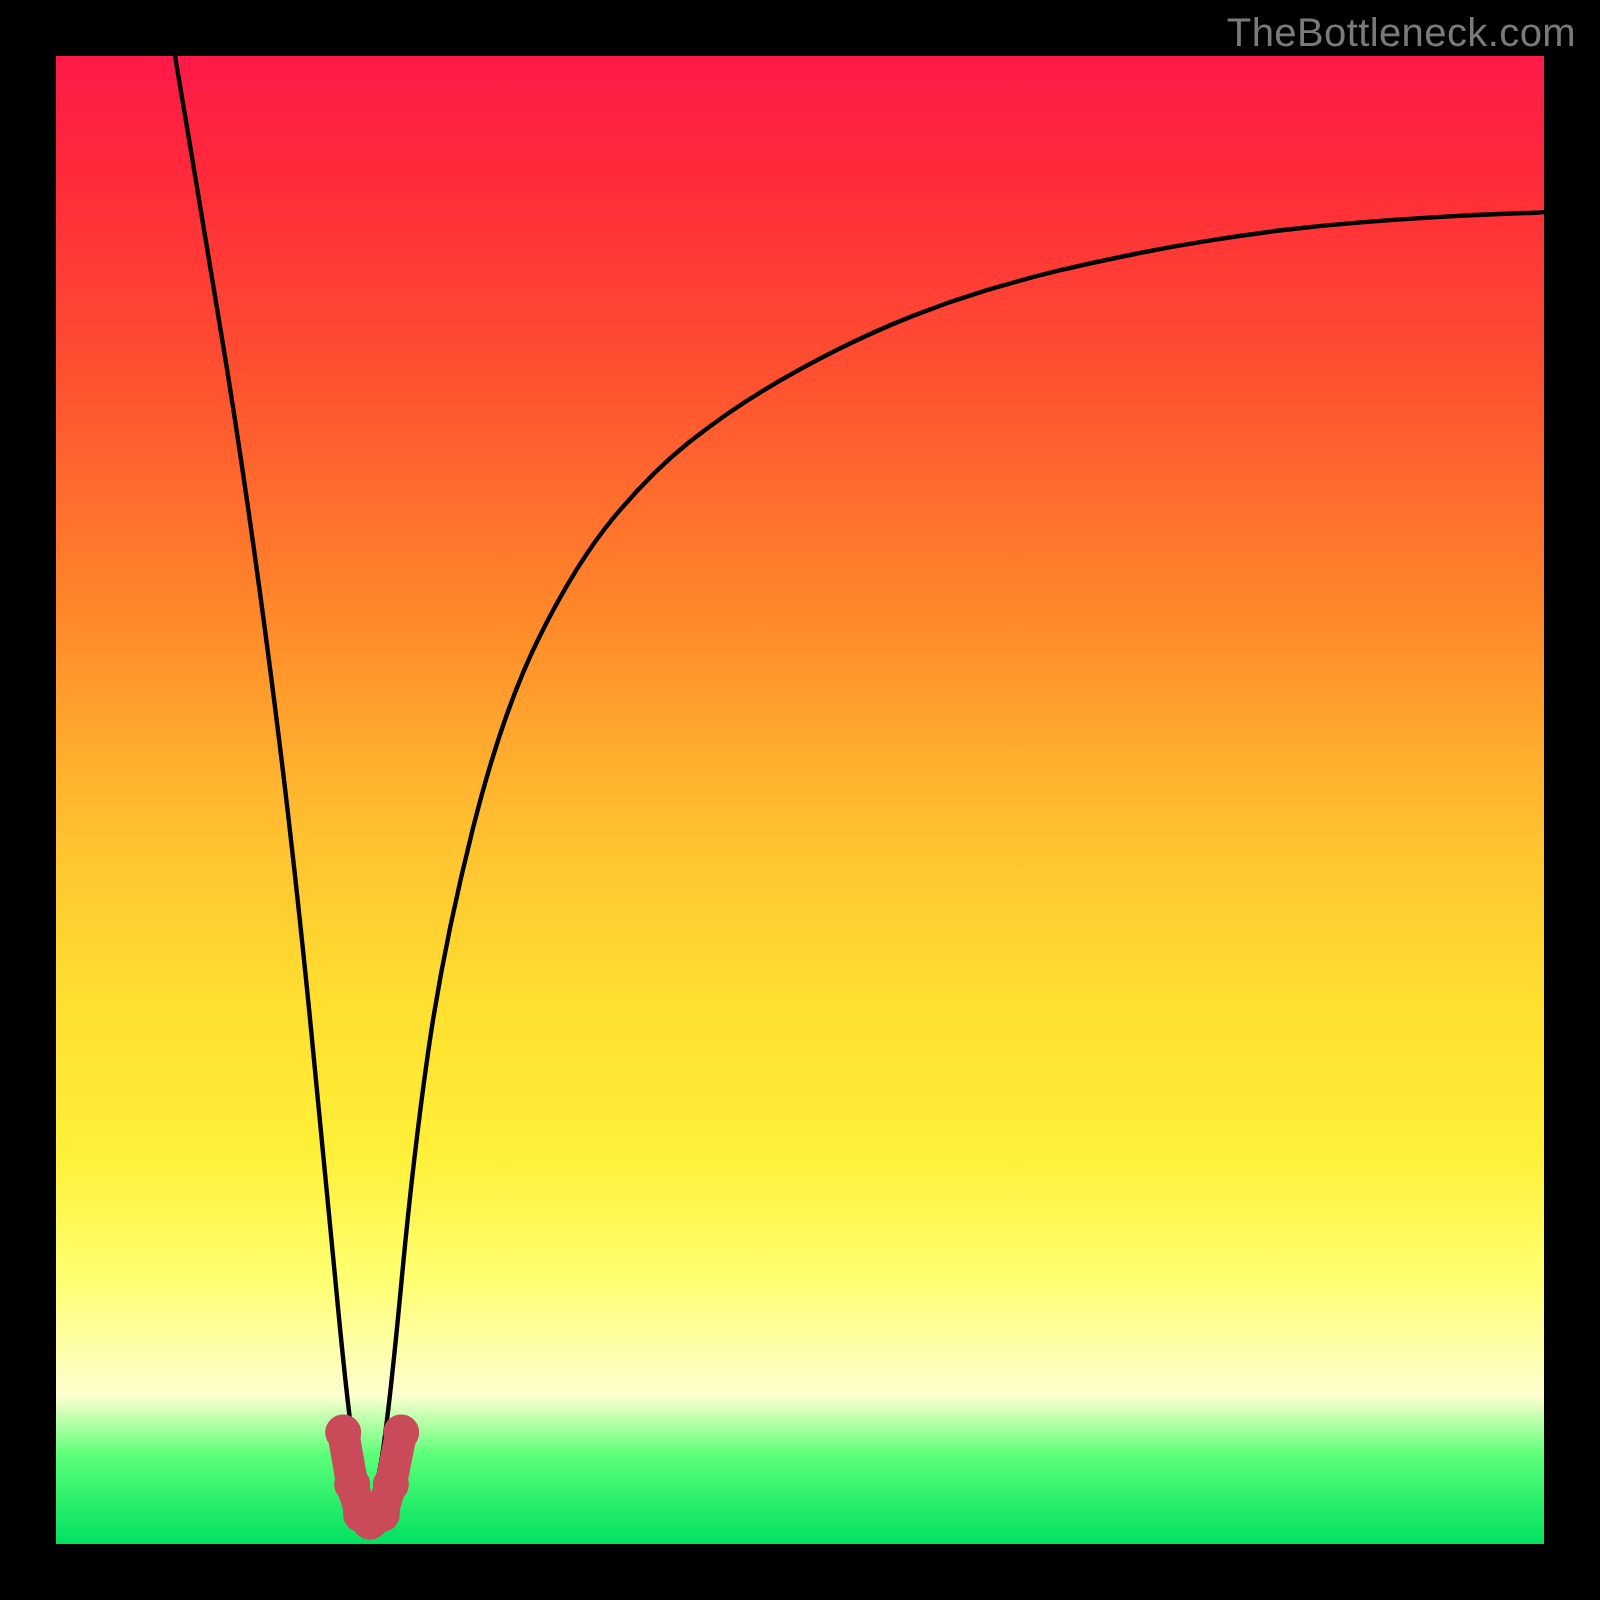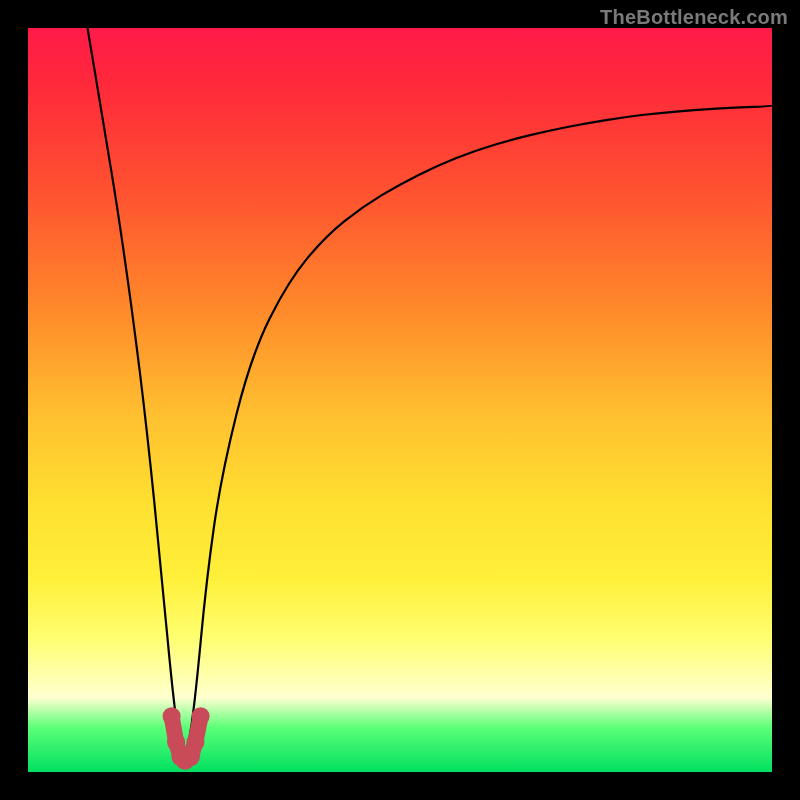--- a/index.html
+++ b/index.html
@@ -41,21 +41,21 @@
       #5cff78 94%,
       #00e060 100%
     );
   }
   .watermark {
     position: absolute;
     top: 6px;
     right: 12px;
     color: #7a7a7a;
     font-size: 20px;
-    font-weight: 700;
+    font-weight: 400;
     letter-spacing: 0.2px;
     user-select: none;
   }
   svg.curve {
     position: absolute;
     inset: 0;
     width: 100%;
     height: 100%;
   }
 </style>

